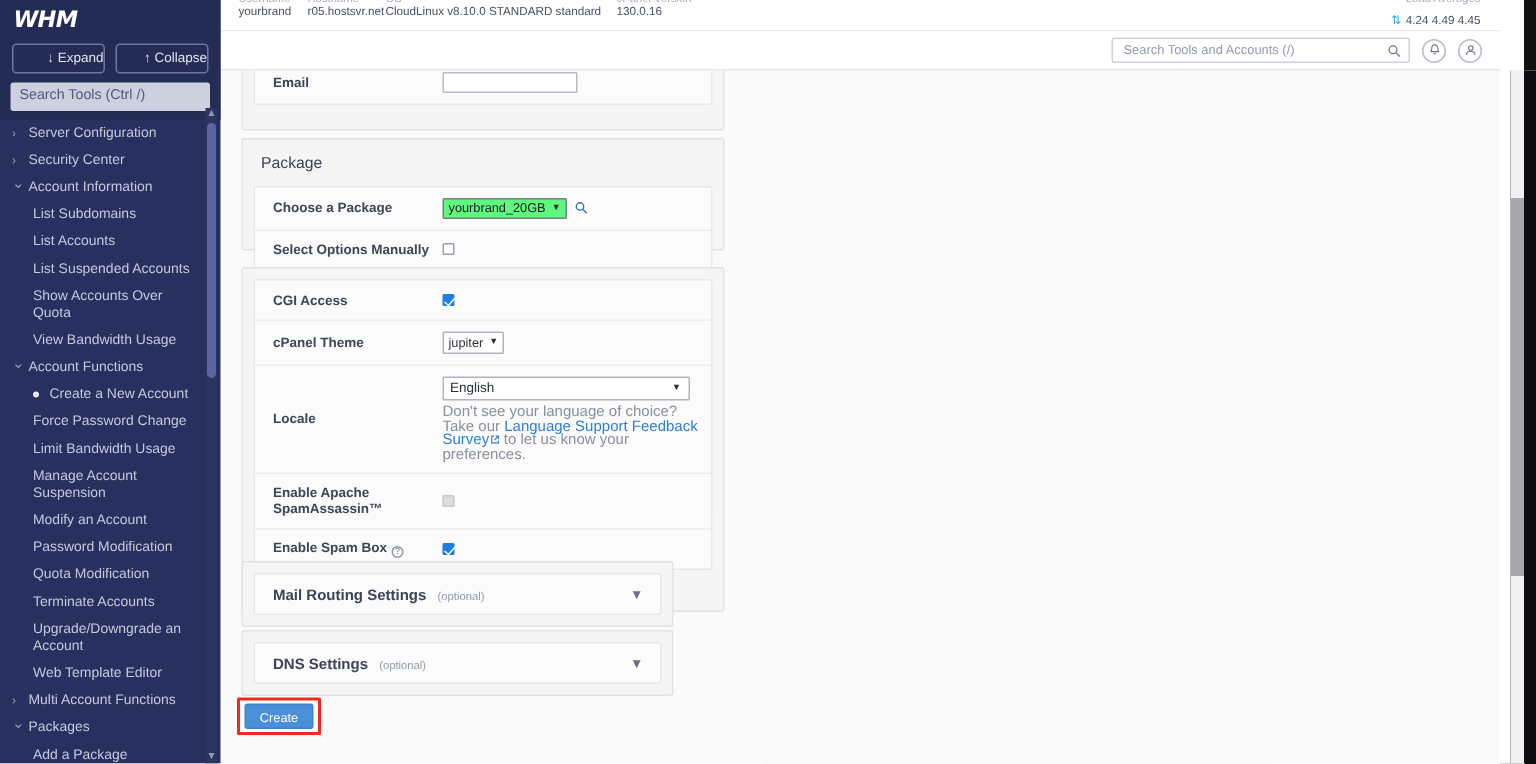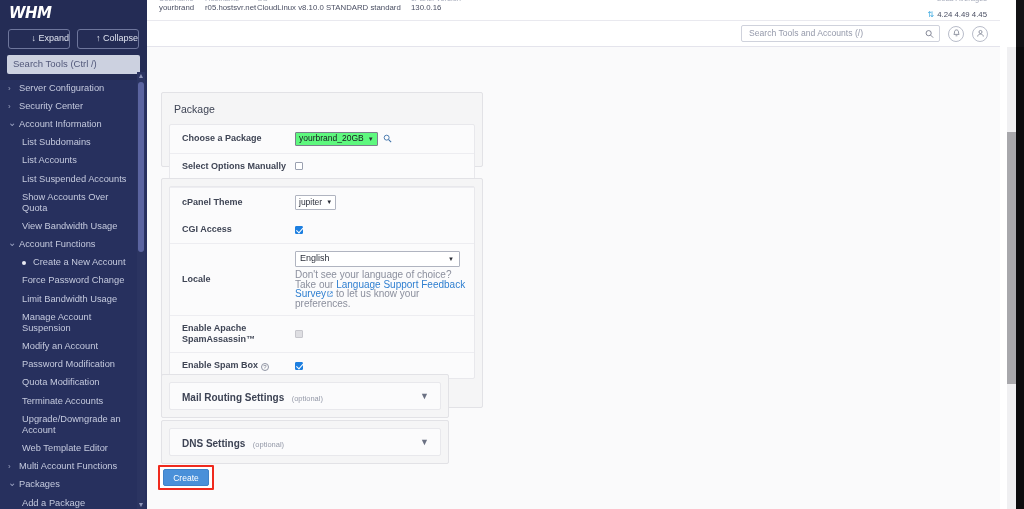--- a/index.html
+++ b/index.html
@@ -495,20 +495,30 @@
         <svg width="9" height="9" viewBox="0 0 16 16">
           <circle cx="8" cy="5.3" r="2.7" fill="none" stroke="#6e7385" stroke-width="1.3"></circle>
           <path d="M3 13.4c0-2.8 2.2-4.3 5-4.3s5 1.5 5 4.3" fill="none" stroke="#6e7385" stroke-width="1.3"></path>
         </svg>
       </div>
     </div>
   </div>
 
   <div class="main">
 
+    <div class="panel" style="top:-38px; height:78px;">
+      <div class="panel-inner" style="margin-top:30px;">
+        <div class="frow first">
+          <div class="flabel">Email</div>
+          <div class="fctl">
+            <div class="text-input"></div>
+          </div>
+        </div>
+      </div>
+    </div>
 
     <div class="panel" style="top:45px; height:75px;">
       <div class="panel-title">Package</div>
       <div class="panel-inner" style="margin-top:0;">
         <div class="frow first">
           <div class="flabel">Choose a Package</div>
           <div class="fctl">
             <div class="sel-green">
               <span>yourbrand_20GB</span>
               <span class="sel-caret">▼</span>
@@ -523,34 +533,34 @@
           <div class="flabel">Select Options Manually</div>
           <div class="fctl">
             <div class="chk"></div>
           </div>
         </div>
       </div>
     </div>
 
     <div class="panel" style="top:131px; height:230px;">
       <div class="panel-inner" style="margin-top:7px;">
+        <div class="frow first">
+          <div class="flabel">CGI Access</div>
+          <div class="fctl">
+            <div class="chk on"></div>
+          </div>
+        </div>
+
         <div class="frow">
           <div class="flabel">cPanel Theme</div>
           <div class="fctl">
             <div class="sel-small">
               <span>jupiter</span>
               <span class="sel-caret">▼</span>
             </div>
-          </div>
-        </div>
-
-        <div class="frow first">
-          <div class="flabel">CGI Access</div>
-          <div class="fctl">
-            <div class="chk on"></div>
           </div>
         </div>
 
         <div class="frow" style="align-items:center;">
           <div class="flabel">Locale</div>
           <div class="fctl" style="flex-direction:column; align-items:flex-start;">
             <div class="sel-wide">
               <span>English</span>
               <span class="sel-caret" style="right:5px;">▼</span>
             </div>

